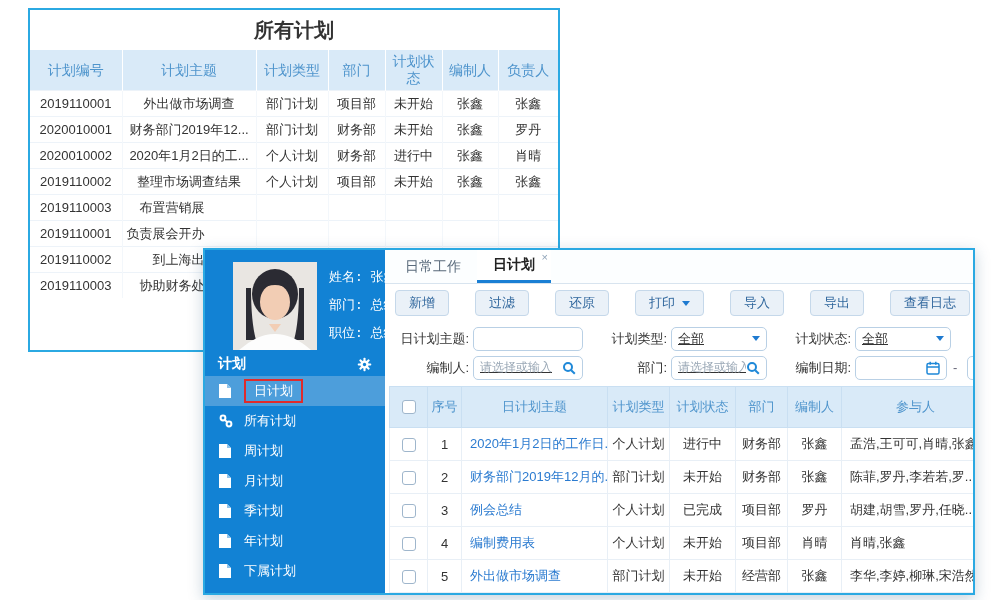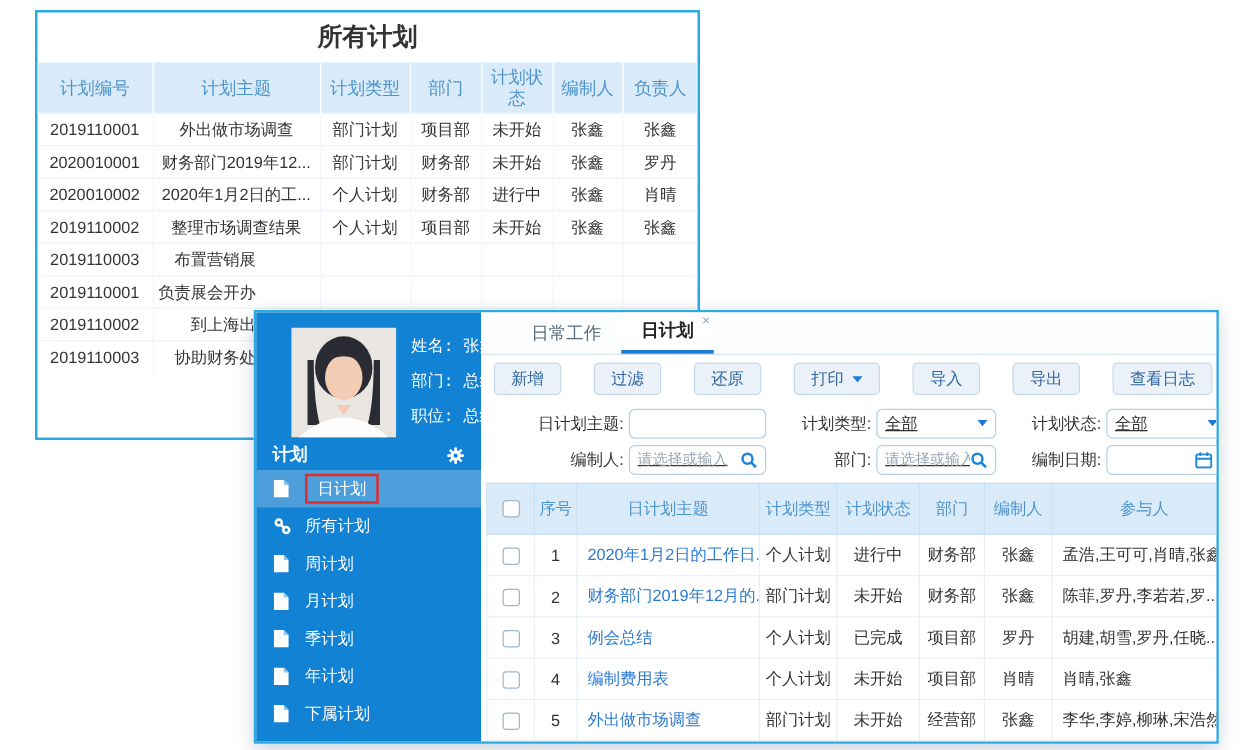--- a/index.html
+++ b/index.html
@@ -28,35 +28,35 @@
        justify-content:space-between;padding:6px 0 8px;white-space:nowrap;}
   .section-row{display:flex;align-items:center;justify-content:space-between;height:24px;
        padding:0 13px;font-size:14px;font-weight:bold;}
   .menu-item{height:30px;display:flex;align-items:center;padding-left:14px;font-size:13px;cursor:pointer;}
   .menu-item .icn{width:15px;display:flex;margin-right:10px;flex:none;}
   .menu-item.active{background:#4D9EDB;}
   .red-box{border:2px solid #E02B2B;padding:1px 8px;display:inline-block;}
   .icn svg{display:block;}
   
   .main{flex:1;min-width:0;display:flex;flex-direction:column;overflow:hidden;background:#fff;}
-  .tab-bar{height:33px;flex:none;display:flex;align-items:stretch;padding-left:24px;
+  .tab-bar{height:33px;flex:none;display:flex;align-items:stretch;padding-left:4px;
        border-bottom:1px solid #D8E4EF;background:#FCFEFF;}
   .tab{display:flex;align-items:center;padding:0 16px;font-size:14px;color:#5A6B7C;
        position:relative;cursor:pointer;}
   .tab.active{color:#222;font-weight:bold;background:#fff;border-bottom:3px solid #1A7FD4;}
   .tab-close{position:absolute;top:1px;right:3px;font-size:11px;color:#8FA3B8;font-weight:normal;}
   .toolbar{height:38px;flex:none;display:flex;align-items:center;padding-left:10px;}
   .btn{display:flex;align-items:center;background:#EAF1F8;border:1px solid #C5D8EA;border-radius:4px;
        color:#30679D;font-size:13px;height:26px;padding:0 13px;margin-right:26px;
        font-family:inherit;cursor:pointer;white-space:nowrap;}
   .btn .caret{margin-left:7px;}
   .caret{width:0;height:0;border-left:4px solid transparent;border-right:4px solid transparent;
        border-top:5px solid #1E7AD0;display:inline-block;flex:none;}
   .filters{flex:none;font-size:13px;color:#333;padding-top:2px;}
-  .f-row{display:flex;align-items:center;height:29px;padding-left:30px;}
+  .f-row{display:flex;align-items:center;height:29px;}
   .f-label{text-align:right;flex:none;white-space:nowrap;}
   .f-input{height:24px;border:1px solid #B9D0E5;border-radius:5px;background:#fff;box-sizing:border-box;
        display:flex;align-items:center;padding:0 6px;margin-left:4px;flex:none;cursor:text;text-decoration:underline;}
   .f-input .ph{color:#9AA8B6;font-size:12px;flex:1;white-space:nowrap;overflow:hidden;}
   .f-input .sel-val{flex:1;}
   .f-input .icn{display:flex;flex:none;cursor:pointer;}
   .dash{margin:0 6px;color:#667;}
   .grid-wrap{margin:4px 0 0 4px;}
   .grid{border-collapse:collapse;table-layout:fixed;width:600px;}
   .grid th{background:#D9EAF8;color:#4E94CC;font-weight:normal;font-size:13px;height:40px;

